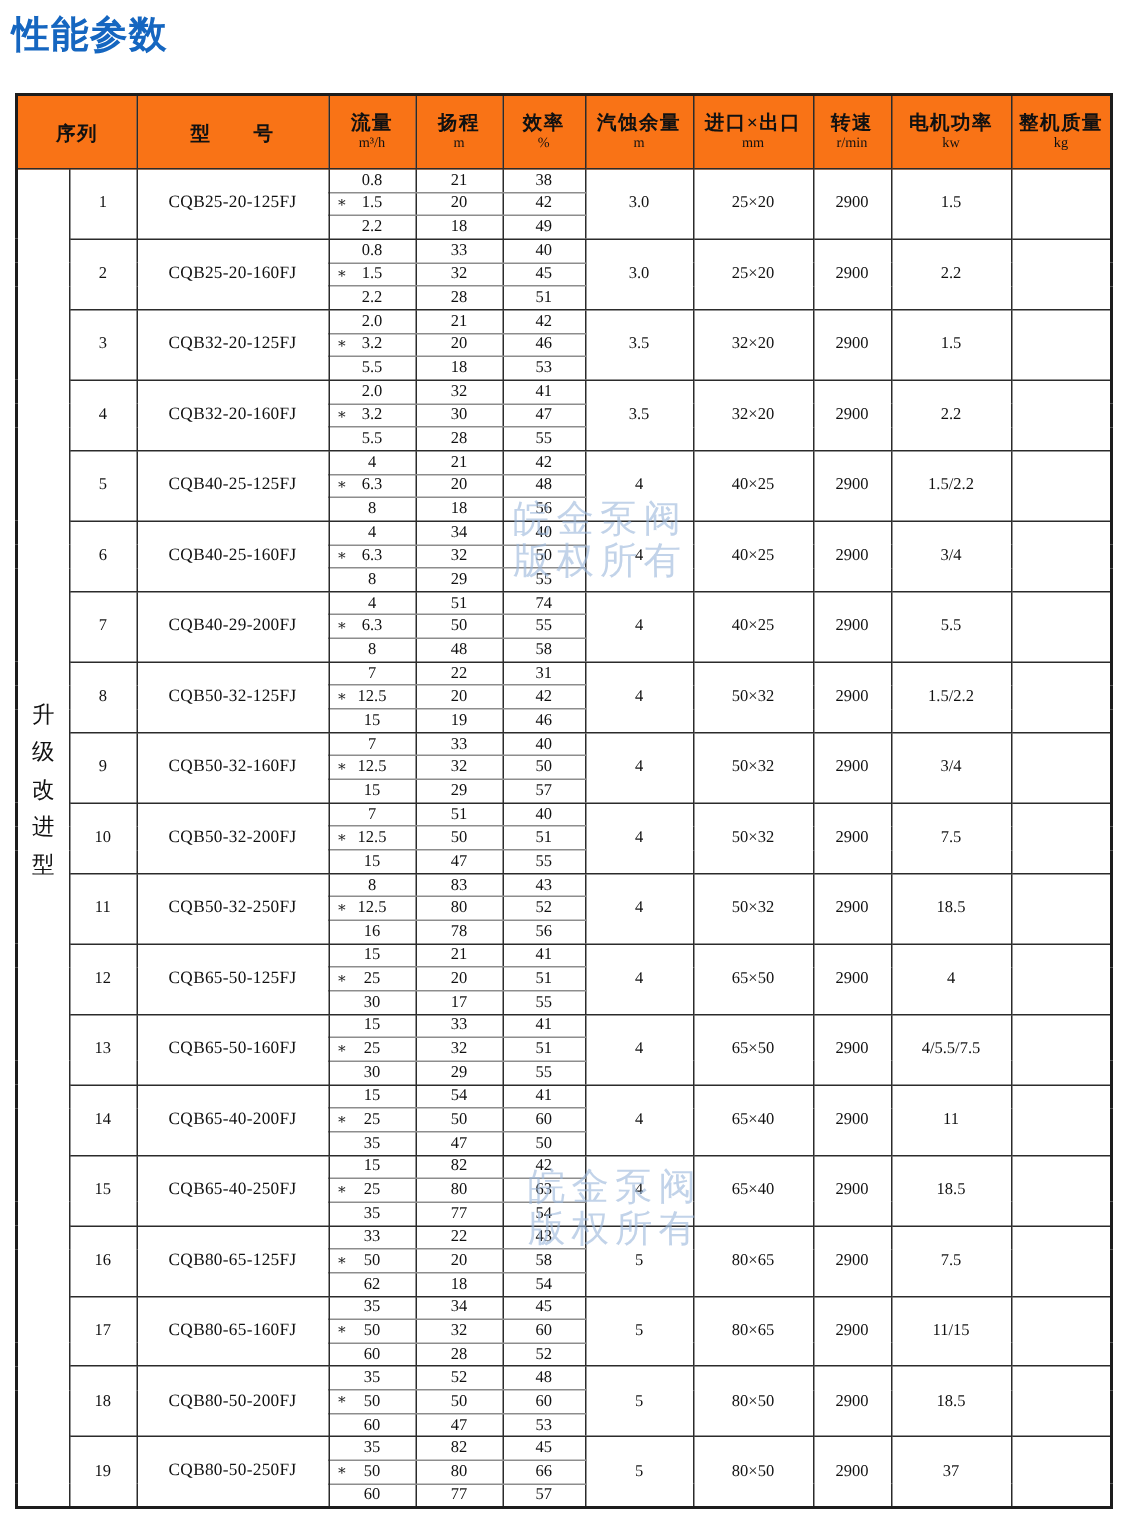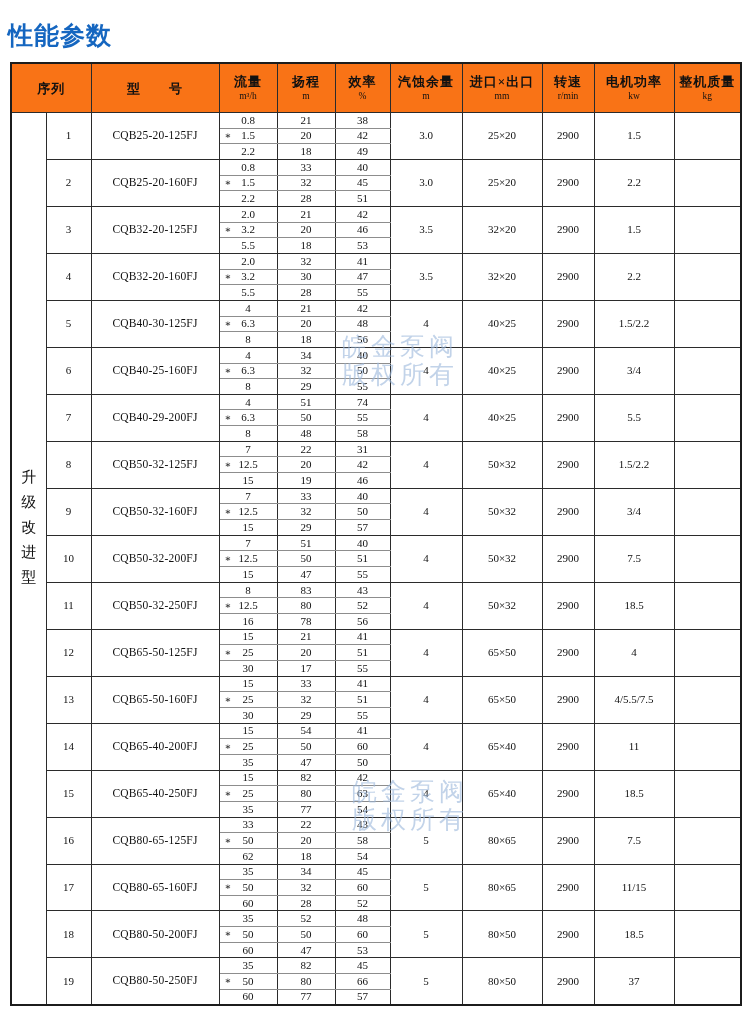--- a/index.html
+++ b/index.html
@@ -4,21 +4,21 @@
 <style>
   html,body{margin:0;padding:0;}
   body{
     width:750px;height:1014px;position:relative;background:#ffffff;
     font-family:"Liberation Serif","DejaVu Serif",serif;color:#111;
     overflow:hidden;
   }
   .page-title{
     position:absolute;left:8px;top:6px;
     font-family:"Liberation Sans","DejaVu Sans",sans-serif;
-    font-weight:bold;font-size:25px;letter-spacing:1px;color:#1566c0;margin-top:13px;
+    font-weight:bold;font-size:25px;letter-spacing:1px;color:#1566c0;
   }
   table.perf{
     position:absolute;left:10px;top:62px;width:730px;
     border-collapse:collapse;table-layout:fixed;
     border:2px solid #1c1c1c;
   }
   thead th{
     background:#f97316;
     border:1px solid #2b2b2b;
     padding:0;height:48px;vertical-align:middle;text-align:center;
@@ -211,21 +211,21 @@
         <td class="metric">30</td>
         <td class="metric">47</td>
       </tr>
       <tr class="sub">
         <td class="metric flow">5.5</td>
         <td class="metric">28</td>
         <td class="metric">55</td>
       </tr>
       <tr class="sub inner">
         <td class="seq" rowspan="3">5</td>
-        <td class="model" rowspan="3">CQB40-30-125FJ</td>
+        <td class="model" rowspan="3">CQB40-25-125FJ</td>
         <td class="metric flow">4</td>
         <td class="metric">21</td>
         <td class="metric">42</td>
         <td rowspan="3">4</td>
         <td rowspan="3">40×25</td>
         <td rowspan="3">2900</td>
         <td rowspan="3">1.5/2.2</td>
         <td rowspan="3"></td>
       </tr>
       <tr class="sub inner">

